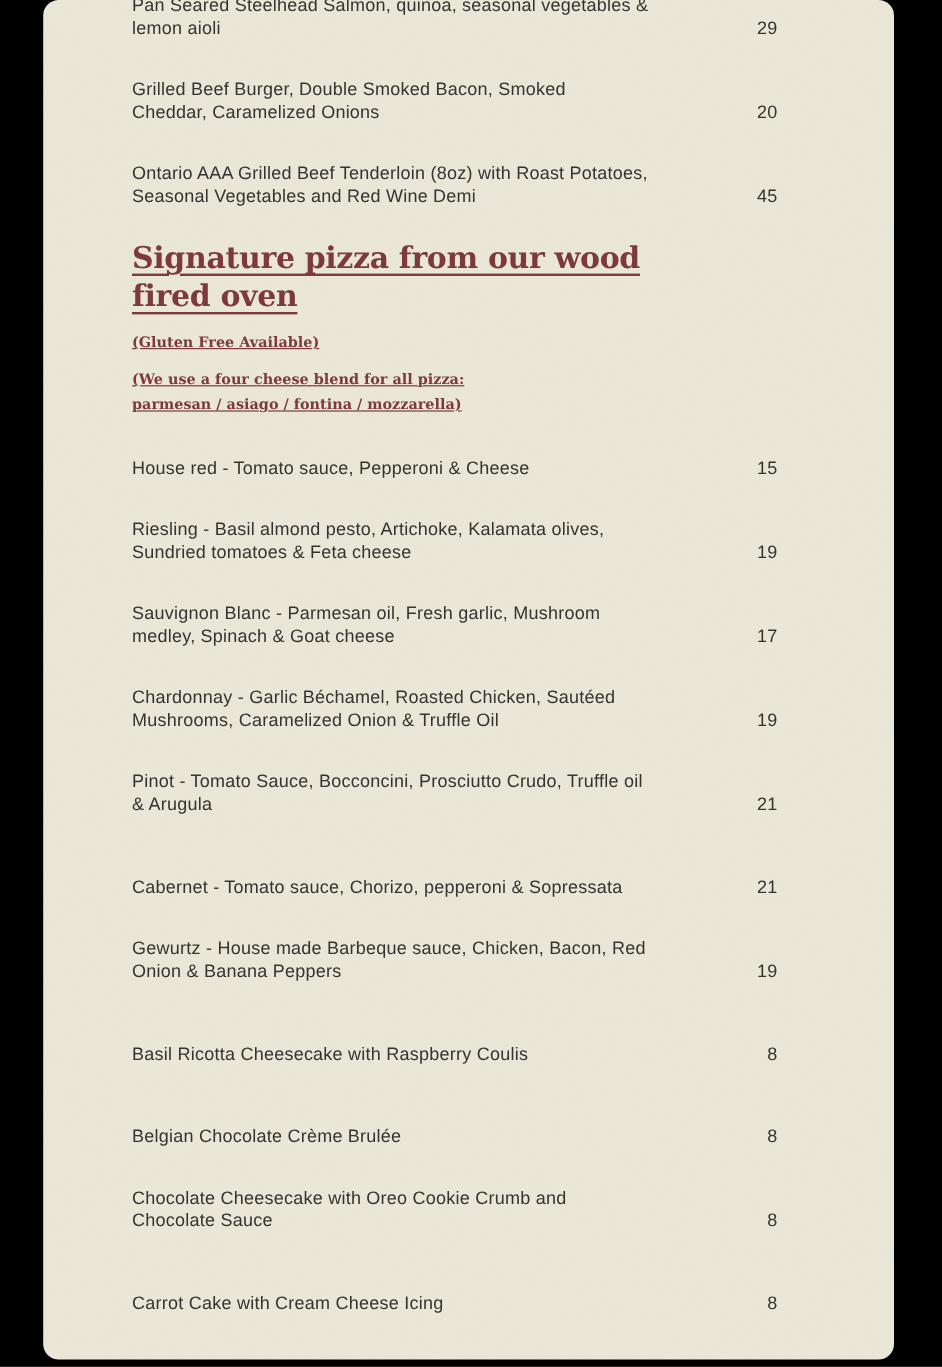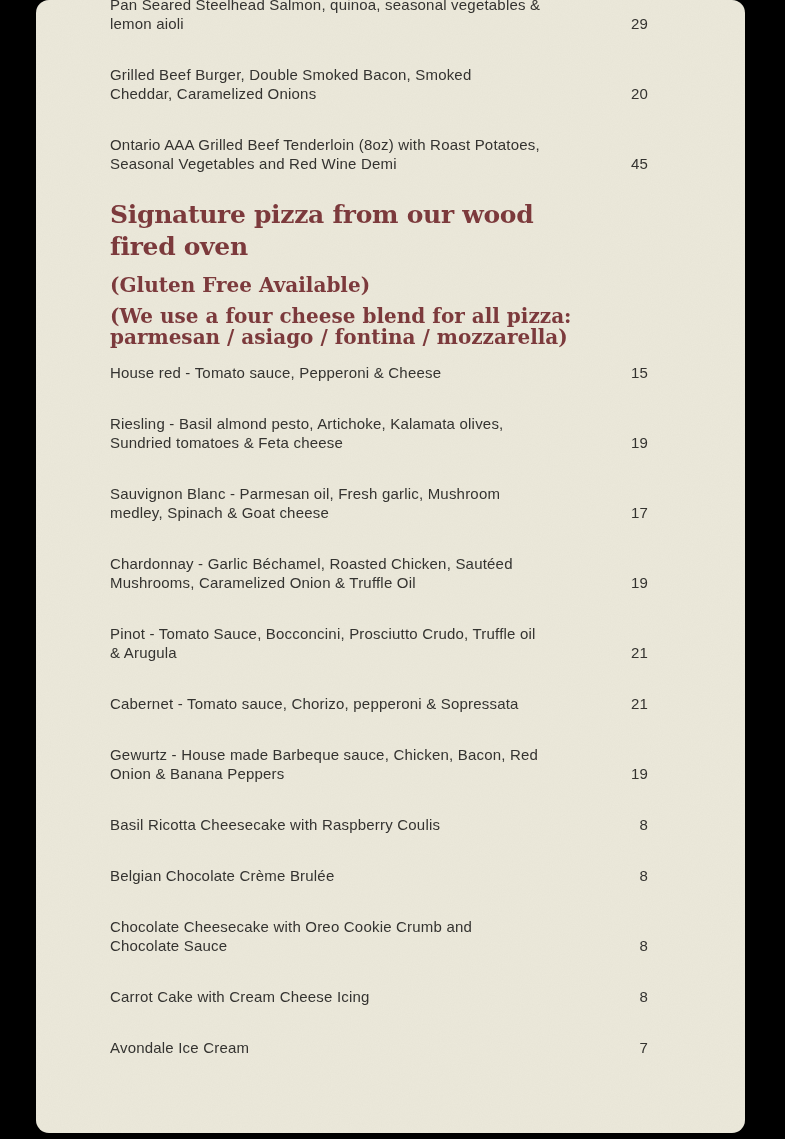--- a/index.html
+++ b/index.html
@@ -19,40 +19,41 @@
   .texture { position: absolute; left: 0; top: 0; pointer-events: none; }
   .content { position: absolute; left: 74px; top: 0; width: 538px; }
 
   .menu-item {
     display: flex; align-items: flex-end;
     margin: 0 0 32px 0;
     color: var(--text, #343330);
     font-size: 15px; line-height: 19px; letter-spacing: .2px;
   }
   .menu-item .desc { flex: 1 1 auto; white-space: pre-line; padding-right: 14px; }
-  .menu-item .price { flex: 0 0 40px; text-align: right; }
+  .menu-item .price { flex: 0 0 40px; text-align: right; margin-top: 18px; }
   .first-item { margin-top: -5px; }
 
   h2.section-heading {
     font-family: "DejaVu Serif", serif; font-weight: 700;
     color: var(--accent, #7C3A3C);
     font-size: 25px; line-height: 32px; letter-spacing: -.3px;
     margin: -6px 0 12px 0;
   }
   h2.section-heading.desserts { margin: -6px 0 25px 0; }
   h2.section-heading .hline {
     display: block;
+    text-decoration: underline;
     text-decoration-thickness: 2px;
     text-underline-offset: 5px;
   }
   .note {
     font-family: "DejaVu Serif", serif; font-weight: 700;
     color: var(--accent, #7C3A3C);
-    font-size: 20px; line-height: 20px;
-    margin: 0 0 11px 0; white-space: pre-line;
+    font-size: 12px; line-height: 20px;
+    margin: 0 0 11px 0; white-space: pre-line; text-decoration: underline;
   }
   .note.cheese { line-height: 21px; margin-bottom: 15px; }
 </style>
 </head>
 <body>
 
 <div class="page">
   <svg class="texture" width="709" height="1133" aria-hidden="true">
     <filter id="paperNoise">
       <feTurbulence type="fractalNoise" baseFrequency="0.9" numOctaves="2"></feTurbulence>

